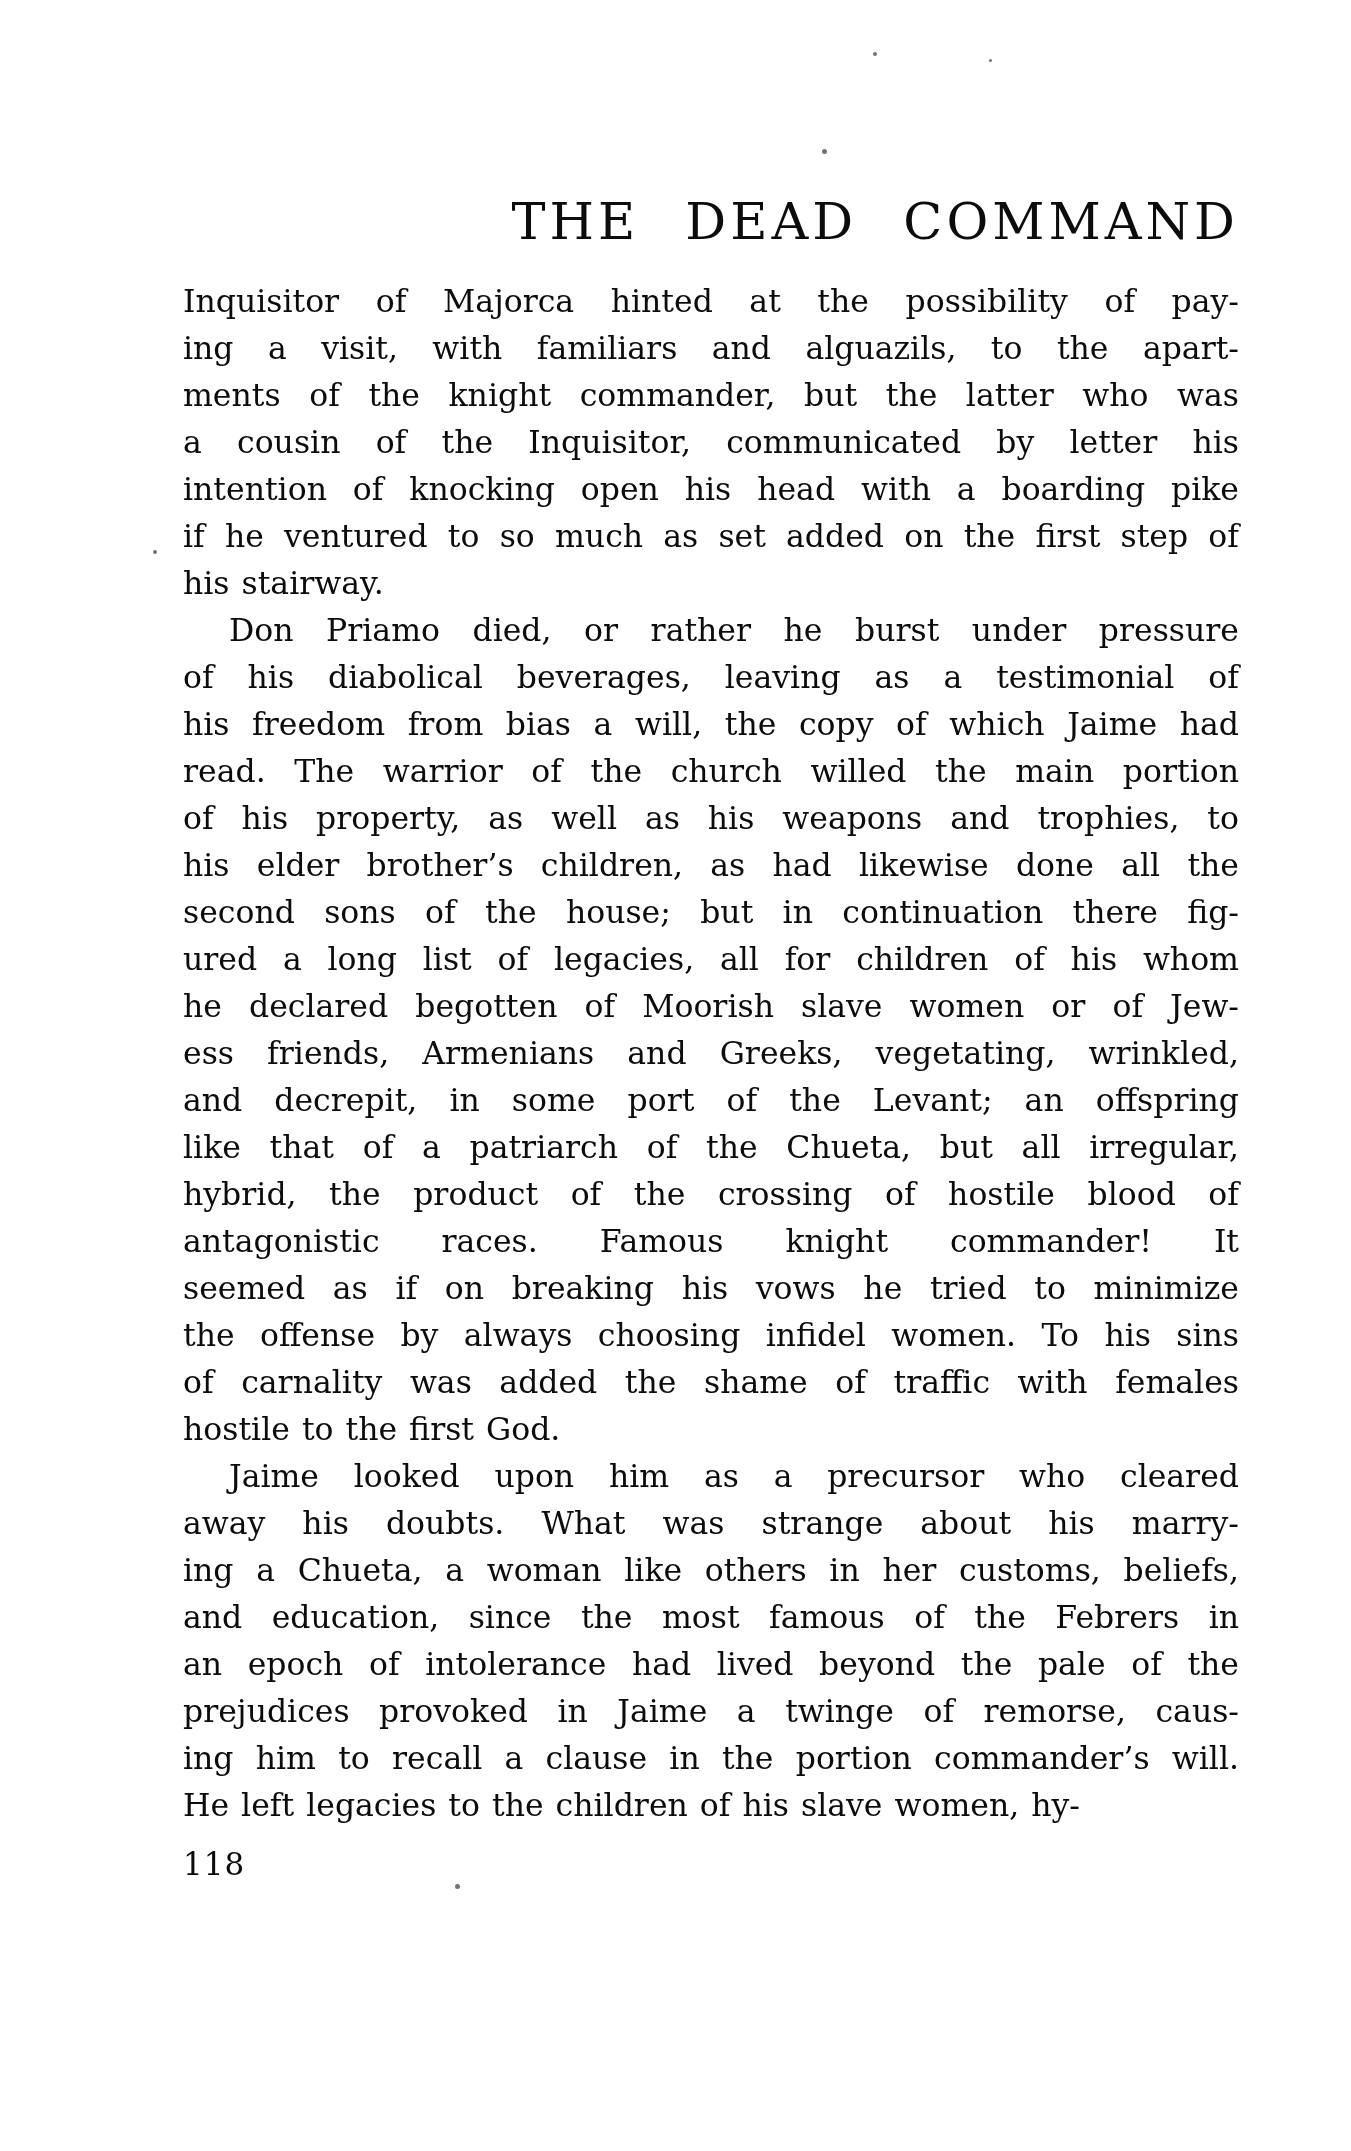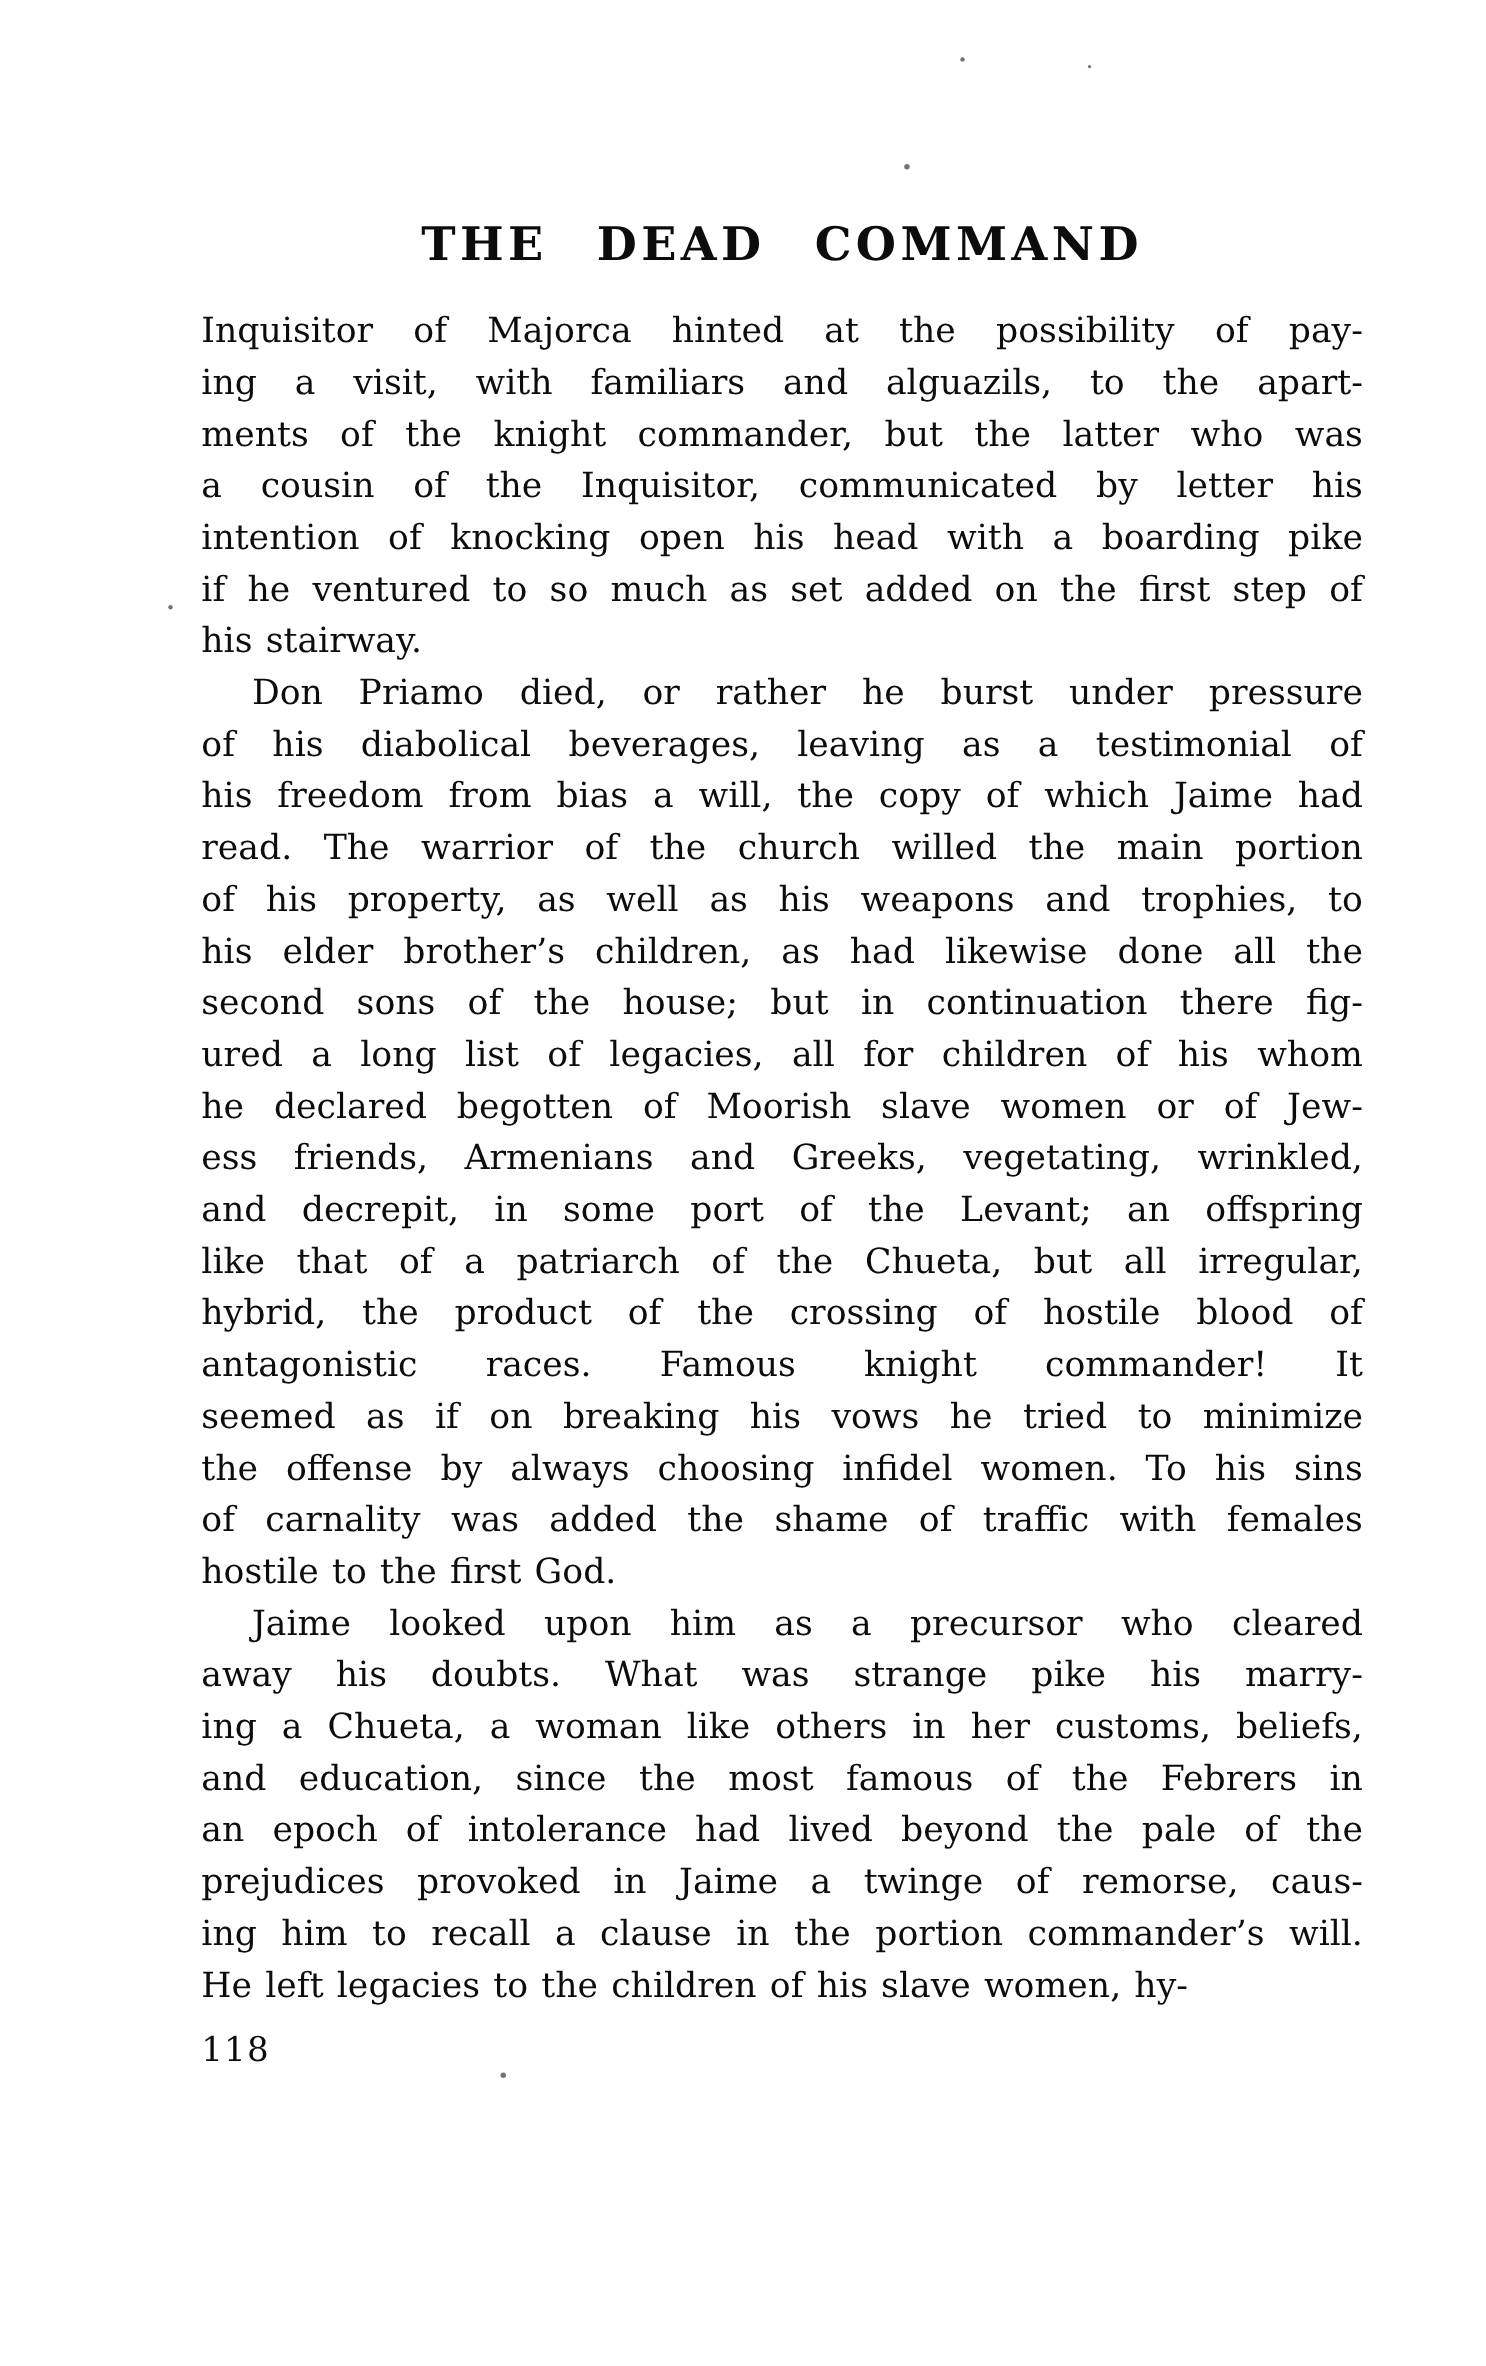--- a/index.html
+++ b/index.html
@@ -16,24 +16,24 @@
     font-family: "DejaVu Serif", "Liberation Serif", serif;
     color: #0c0c0c;
   }
   .content {
     position: absolute;
     left: 183px;
     top: 196px;
     width: 1056px;
   }
   .title {
-    font-size: 42px;
+    font-size: 51px;
     line-height: 52px;
-    font-weight: 700;
-    text-align: center;
+    font-weight: 400;
+    text-align: right;
     letter-spacing: 4px;
     word-spacing: 26px;
     margin: 0 0 30px 0;
     white-space: nowrap;
   }
   .paragraph {
     margin: 0;
   }
   .line {
     font-size: 31.5px;
@@ -93,21 +93,21 @@
           <div class="line">like that of a patriarch of the Chueta, but all irregular,</div>
           <div class="line">hybrid, the product of the crossing of hostile blood of</div>
           <div class="line">antagonistic races. Famous knight commander! It</div>
           <div class="line">seemed as if on breaking his vows he tried to minimize</div>
           <div class="line">the offense by always choosing infidel women. To his sins</div>
           <div class="line">of carnality was added the shame of traffic with females</div>
           <div class="line last">hostile to the first God.</div>
         </div>
         <div class="paragraph">
           <div class="line indent">Jaime looked upon him as a precursor who cleared</div>
-          <div class="line">away his doubts. What was strange pike his marry-</div>
+          <div class="line">away his doubts. What was strange about his marry-</div>
           <div class="line">ing a Chueta, a woman like others in her customs, beliefs,</div>
           <div class="line">and education, since the most famous of the Febrers in</div>
           <div class="line">an epoch of intolerance had lived beyond the pale of the</div>
           <div class="line">prejudices provoked in Jaime a twinge of remorse, caus-</div>
           <div class="line">ing him to recall a clause in the portion commander’s will.</div>
           <div class="line last">He left legacies to the children of his slave women, hy-</div>
         </div>
       </div>
     <div class="page-number">118</div>
   </div>

